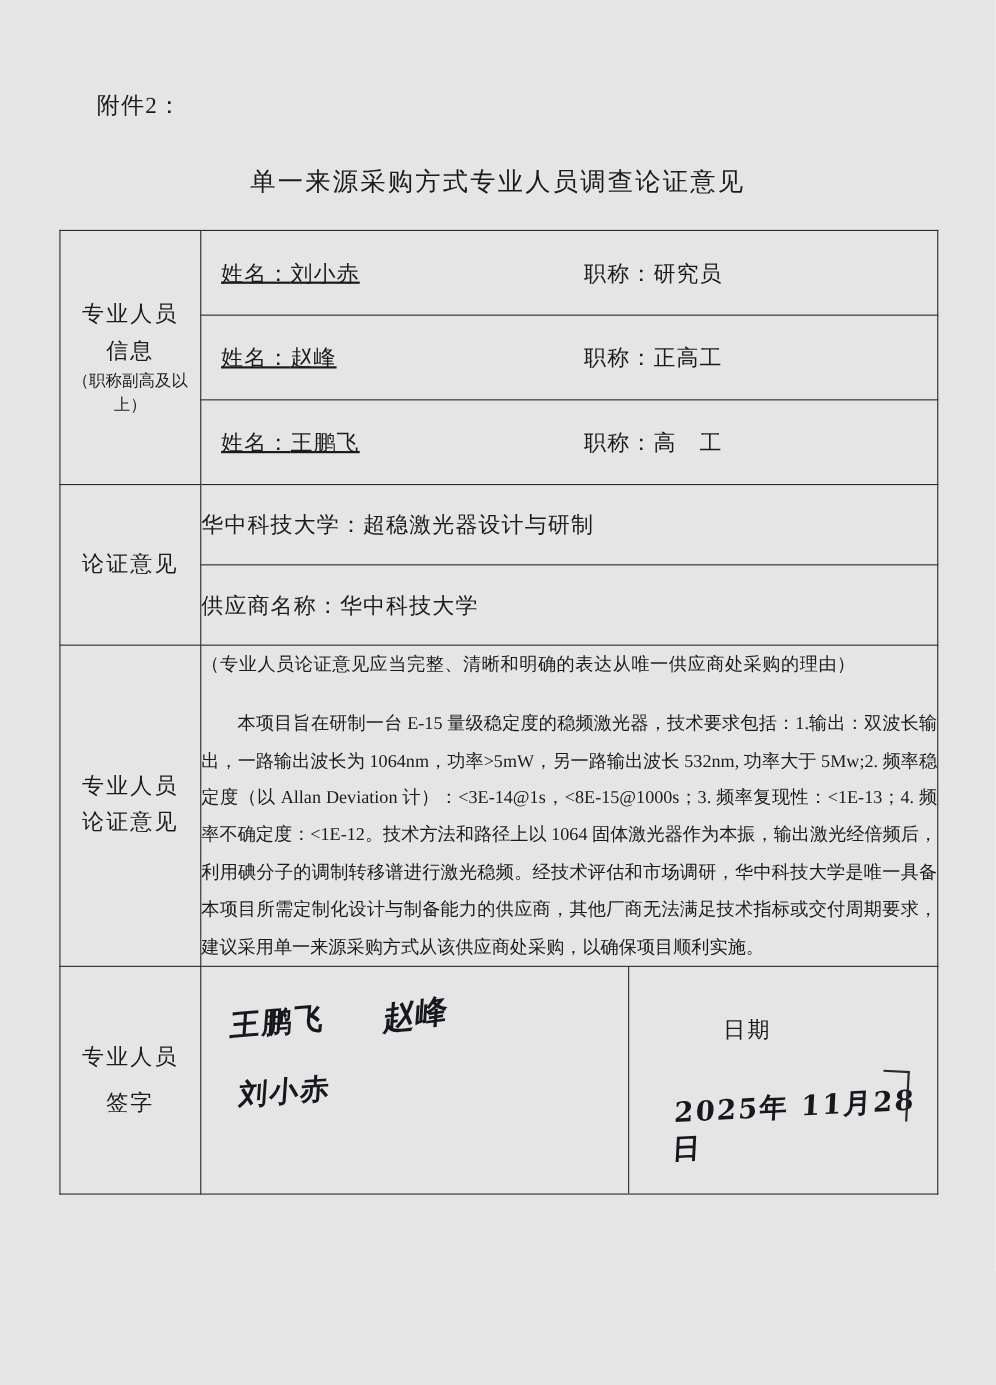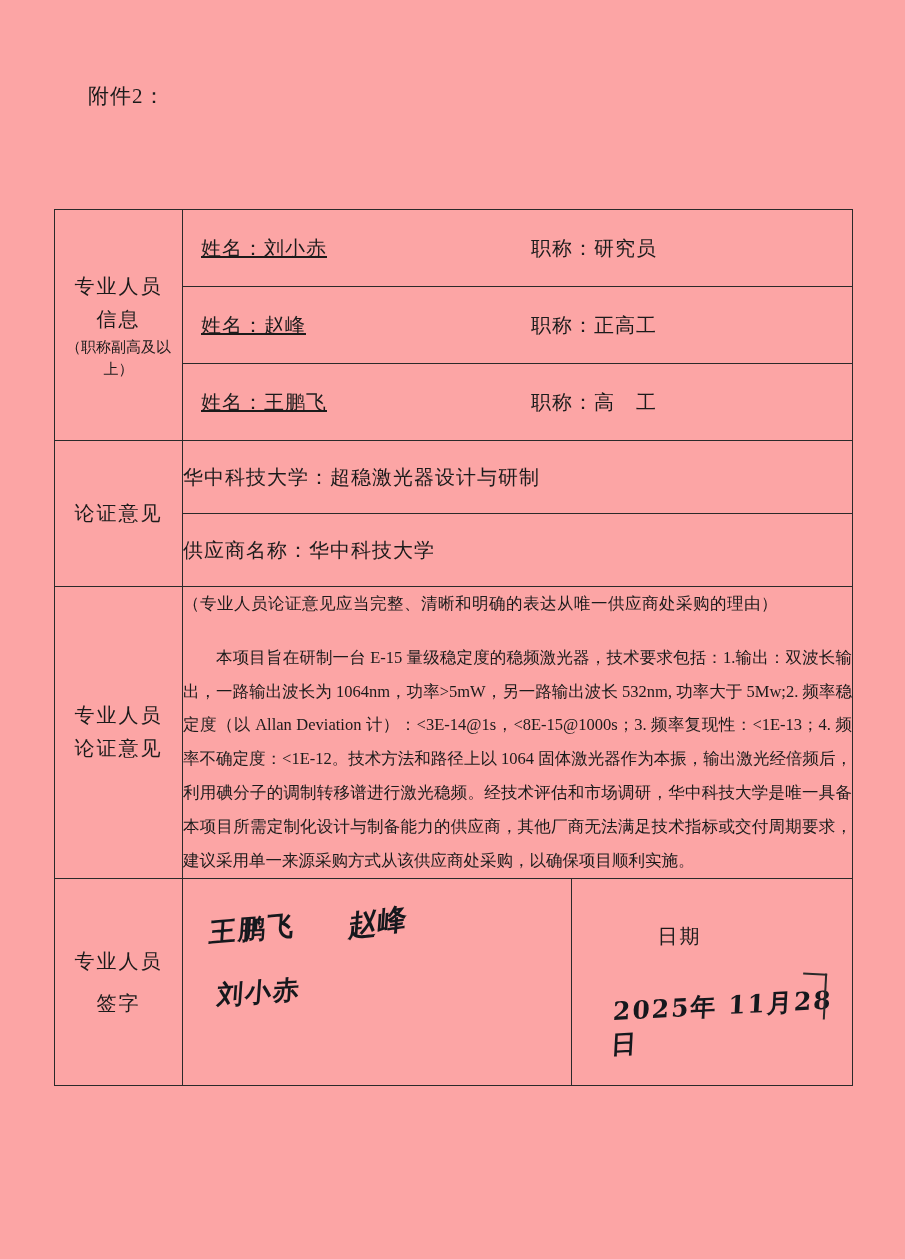--- a/index.html
+++ b/index.html
@@ -13,21 +13,21 @@
     font-family: "Liberation Serif", "DejaVu Serif", serif;
     color: #1b1b1b;
     position: relative;
     overflow: hidden;
   }
   .page {
     position: absolute;
     left: 0; top: 0;
     width: 905px;
     height: 1259px;
-    background: #fca5a5;
+    background: #e5e5e5;
   }
   .attach-label {
     position: absolute;
     left: 88px;
     top: 82px;
     font-size: 21px;
     letter-spacing: 1px;
   }
   .doc-title {
     position: absolute;
@@ -175,20 +175,21 @@
     transform: rotate(3deg);
   }
 </style>
 </head>
 <body>
 
 <div class="page">
 
   <div class="attach-label">附件2：</div>
 
+  <div class="doc-title">单一来源采购方式专业人员调查论证意见</div>
 
   <table class="form">
     <colgroup>
       <col style="width:128px">
       <col style="width:670px">
     </colgroup>
     <tbody>
       <tr class="person-row">
         <td class="label-cell" rowspan="3">
           <span>专业人员</span><br>

